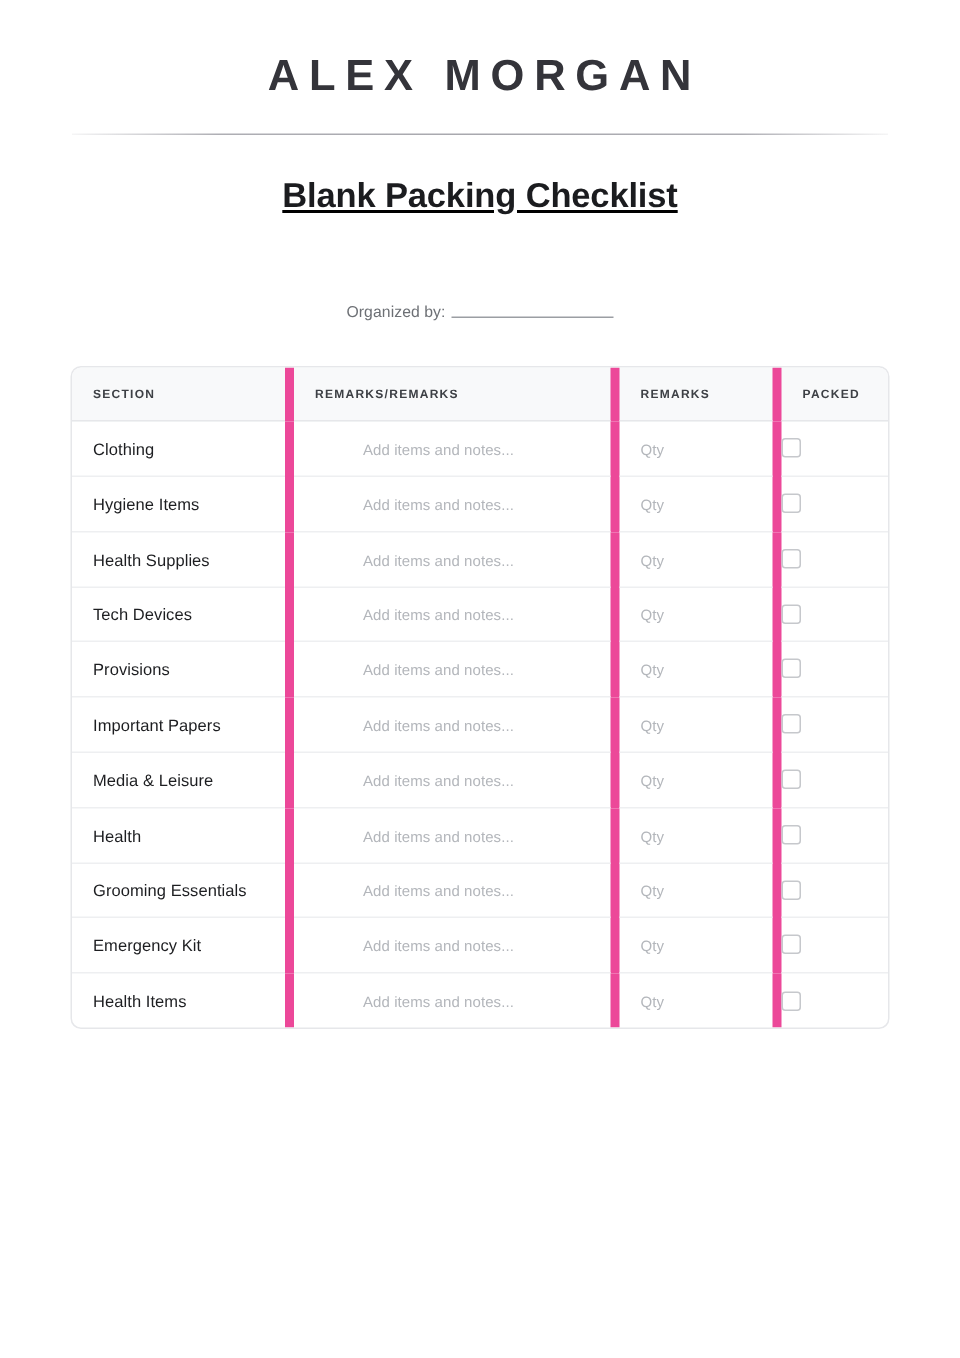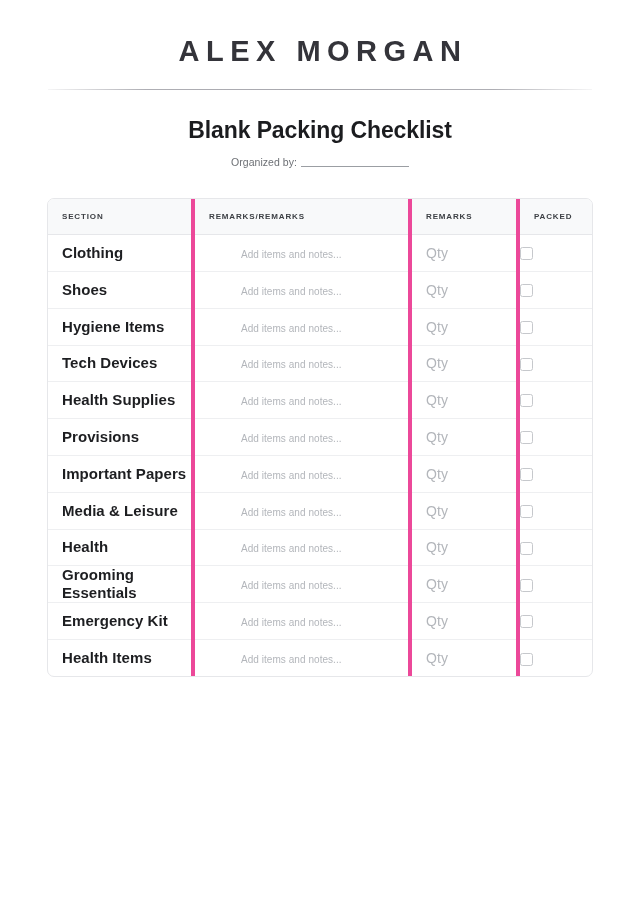--- a/index.html
+++ b/index.html
@@ -45,37 +45,39 @@
         rgba(170,170,176,0.95) 18%,
         rgba(168,168,174,1) 50%,
         rgba(170,170,176,0.95) 82%,
         rgba(190,190,195,0.15) 100%);
   }
 
   
   .doc-header {
     text-align: center;
     margin-top: 26px;
+    text-decoration: underline;
   }
   .doc-title {
     font-size: 23px;
     font-weight: bold;
     color: #1b1c1f;
     letter-spacing: -0.1px;
     margin: 0;
     line-height: 1.25;
   }
   .organized-row {
     margin-top: 11px;
     font-size: 10.5px;
     color: #6d7075;
     letter-spacing: 0.05px;
   }
   .organized-label {
     display: inline-block;
+    margin-top: 46px;
   }
   .organized-blank {
     display: inline-block;
     width: 108px;
     border-bottom: 1px solid #9b9ea3;
     height: 10px;
     margin-left: 4px;
     vertical-align: -1px;
   }
 
@@ -90,21 +92,21 @@
   }
   table.checklist {
     width: 100%;
     border-collapse: collapse;
     table-layout: fixed;
   }
   table.checklist th,
   table.checklist td {
     text-align: left;
     vertical-align: middle;
-    border-right: 4px solid #ec4899;
+    border-right: 6px solid #ec4899;
   }
   table.checklist th:last-child,
   table.checklist td:last-child {
     border-right: none;
   }
 
   thead tr {
     background: #f8f9fa;
   }
   thead th {
@@ -129,33 +131,33 @@
     padding: 0 0 0 14px;
     box-sizing: border-box;
   }
 
   .col-section   { width: 145px; }
   .col-details   { width: 217px; }
   .col-amount    { width: 108px; }
   .col-packed    { width: 74px; }
 
   .section-label {
-    font-size: 15px;
-    font-weight: bold;
+    font-size: 11px;
+    font-weight: normal;
     color: #1d1e21;
     letter-spacing: 0.05px;
   }
   .placeholder {
     font-size: 10px;
     color: #b3b6bb;
     letter-spacing: 0.05px;
     margin-left: 32px;
   }
   .amount-placeholder {
-    font-size: 14px;
+    font-size: 10px;
     color: #b3b6bb;
     letter-spacing: 0.05px;
     margin-top: 11px;
   }
   td.packed-cell {
     padding: 0;
     text-align: center;
   }
   .checkbox {
     display: inline-block;
@@ -202,39 +204,33 @@
         </tr>
       </thead>
       <tbody id="checklist-body">
           <tr>
             <td><span class="section-label">Clothing</span></td>
             <td><span class="placeholder">Add items and notes...</span></td>
             <td><span class="amount-placeholder">Qty</span></td>
             <td class="packed-cell"><span class="checkbox"></span></td>
           </tr>
           <tr>
-            <td><span class="section-label">Shoes</span></td>
-            <td><span class="placeholder">Add items and notes...</span></td>
-            <td><span class="amount-placeholder">Qty</span></td>
-            <td class="packed-cell"><span class="checkbox"></span></td>
-          </tr>
-          <tr>
             <td><span class="section-label">Hygiene Items</span></td>
             <td><span class="placeholder">Add items and notes...</span></td>
             <td><span class="amount-placeholder">Qty</span></td>
             <td class="packed-cell"><span class="checkbox"></span></td>
           </tr>
           <tr>
+            <td><span class="section-label">Health Supplies</span></td>
+            <td><span class="placeholder">Add items and notes...</span></td>
+            <td><span class="amount-placeholder">Qty</span></td>
+            <td class="packed-cell"><span class="checkbox"></span></td>
+          </tr>
+          <tr>
             <td><span class="section-label">Tech Devices</span></td>
-            <td><span class="placeholder">Add items and notes...</span></td>
-            <td><span class="amount-placeholder">Qty</span></td>
-            <td class="packed-cell"><span class="checkbox"></span></td>
-          </tr>
-          <tr>
-            <td><span class="section-label">Health Supplies</span></td>
             <td><span class="placeholder">Add items and notes...</span></td>
             <td><span class="amount-placeholder">Qty</span></td>
             <td class="packed-cell"><span class="checkbox"></span></td>
           </tr>
           <tr>
             <td><span class="section-label">Provisions</span></td>
             <td><span class="placeholder">Add items and notes...</span></td>
             <td><span class="amount-placeholder">Qty</span></td>
             <td class="packed-cell"><span class="checkbox"></span></td>
           </tr>

